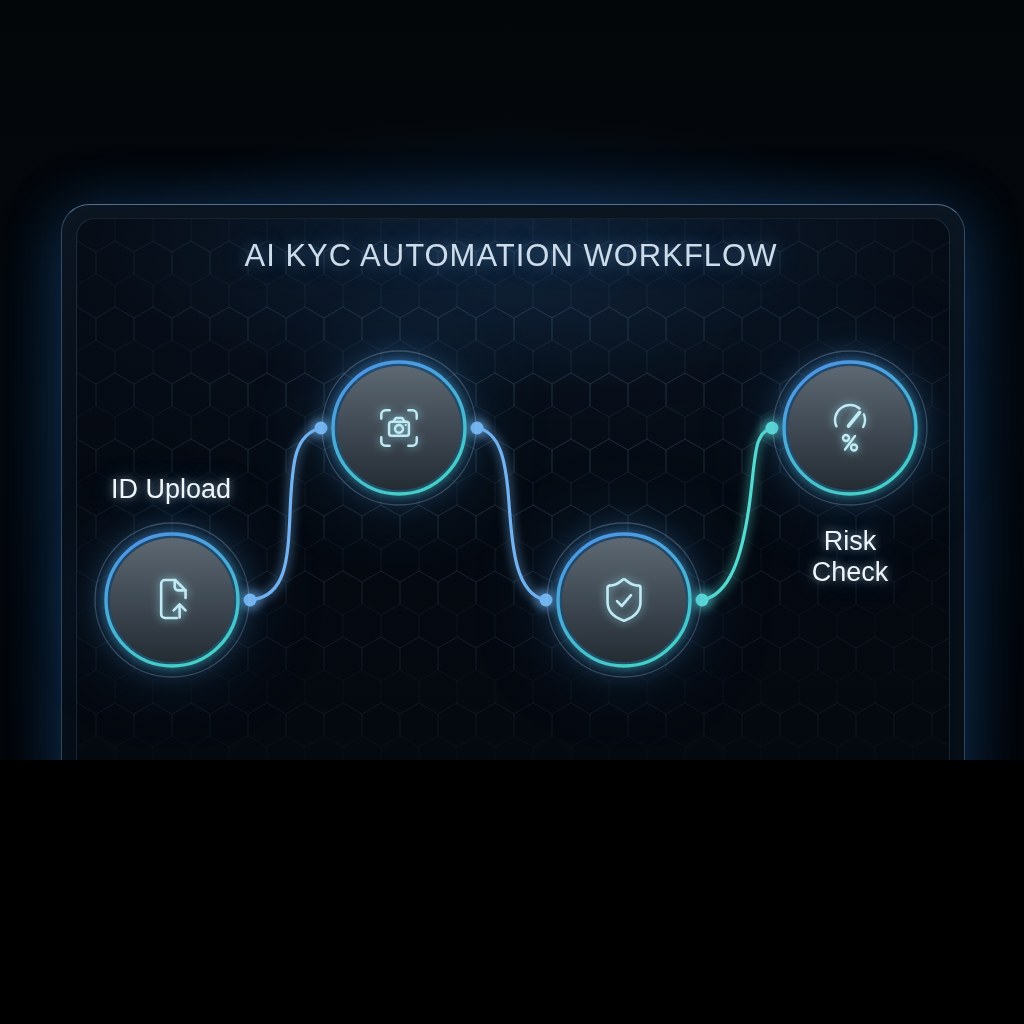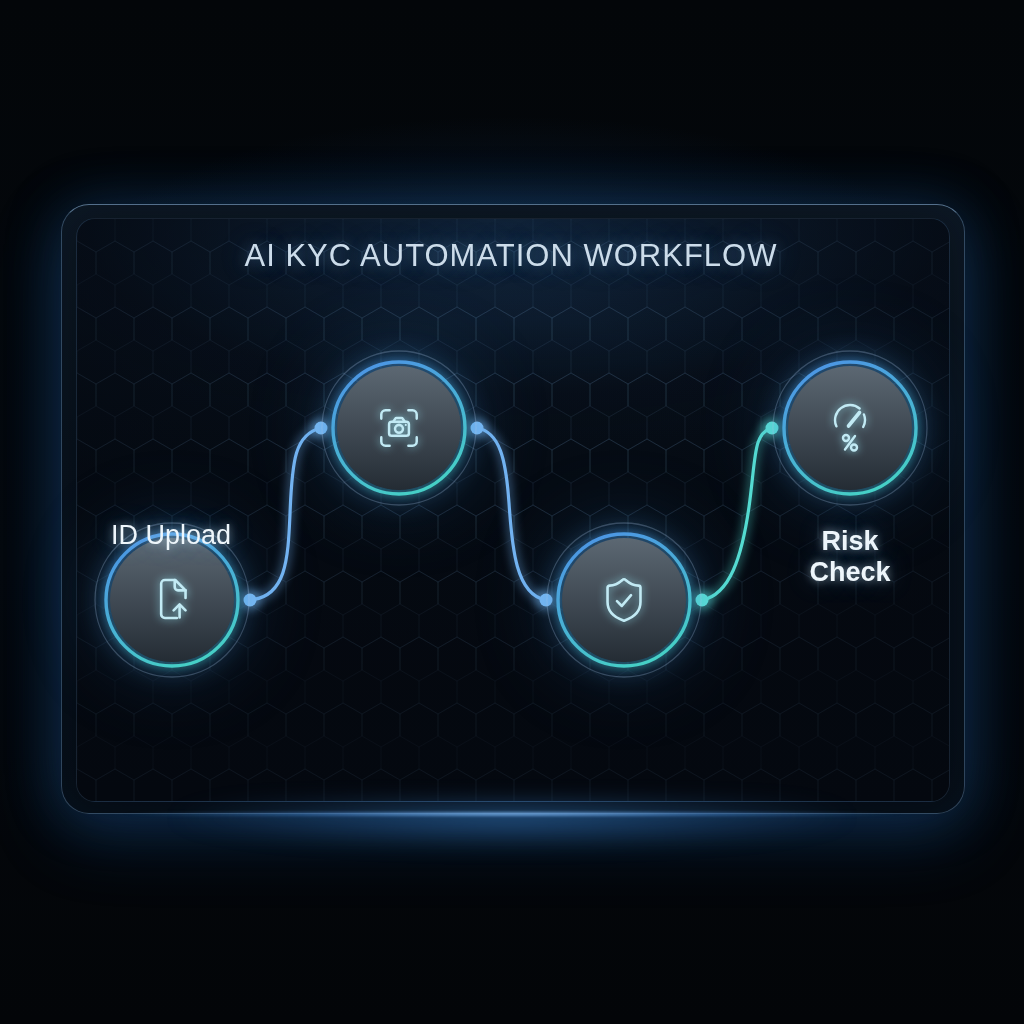--- a/index.html
+++ b/index.html
@@ -1,17 +1,17 @@
 <!DOCTYPE html>
 <html><head>
 <meta charset="utf-8">
 <style>
   html,body{margin:0;padding:0;background:#000;}
   .stage{
-    position:relative;width:1024px;height:1024px;overflow:hidden;
+    position:relative;width:1024px;height:760px;overflow:hidden;
     background:linear-gradient(180deg,#030609 0%,#04080d 55%,#030508 100%);
     font-family:"Liberation Sans",sans-serif;
   }
   
   .bg-glow-top{
     position:absolute;left:0;top:40px;width:1024px;height:300px;
     background:radial-gradient(55% 70% at 50% 80%, rgba(42,104,165,0.32), rgba(22,62,110,0.12) 55%, transparent 78%);
   }
   .bottom-haze{
     position:absolute;left:50px;top:800px;width:924px;height:70px;
@@ -69,22 +69,22 @@
   .ring-soft{fill:none;stroke-width:8;opacity:0.28;filter:blur(3px);}
   .icon-svg{filter:drop-shadow(0 0 4px rgba(150,230,245,0.85));}
   .icon-g{fill:none;stroke-width:2.4;stroke-linecap:round;stroke-linejoin:round;}
   
   .label{
     position:absolute;transform:translate(-50%,-50%);text-align:center;
     font-size:27px;line-height:31px;font-weight:400;color:#eef6fb;white-space:nowrap;
     text-shadow:0 0 9px rgba(210,240,255,0.55), 0 0 24px rgba(120,190,250,0.35);
   }
   .label span{display:block;}
-  .label-1{left:171px;top:489px;margin-top:46px;} .label-2{left:399px;top:557px;}
-  .label-3{left:624px;top:486px;} .label-4{left:850px;top:557px;font-weight:bold;}
+  .label-1{left:171px;top:489px;} .label-2{left:399px;top:557px;}
+  .label-3{left:624px;top:486px;} .label-4{left:850px;top:557px;}
 </style>
 </head>
 <body>
 
 <div class="stage">
 
   <div class="bg-glow-top"></div>
 
   <div class="panel">
     <div class="panel-inner">

